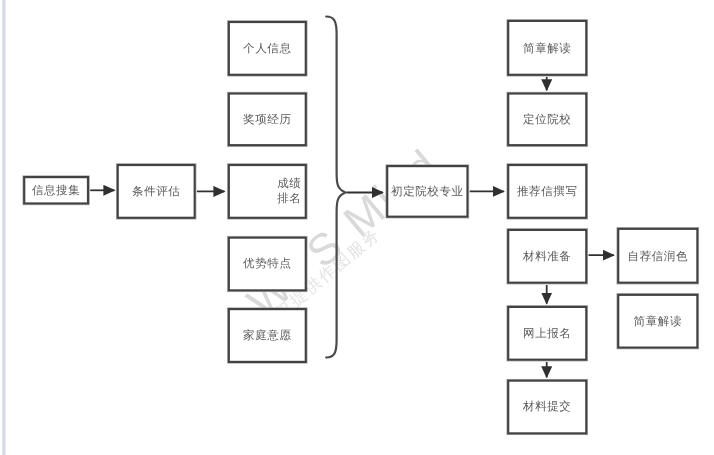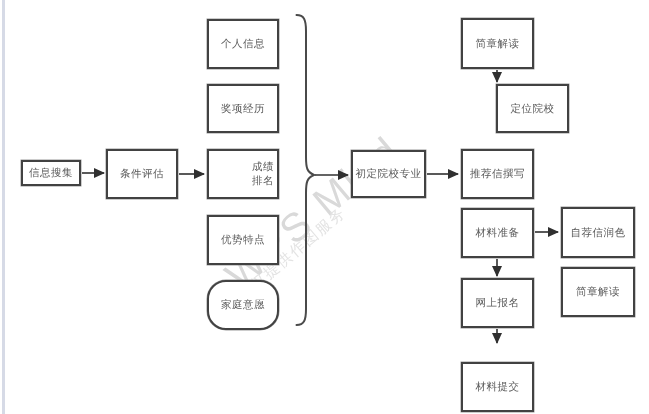--- a/index.html
+++ b/index.html
@@ -75,49 +75,49 @@
   </div>
 
   <div class="node" style="left:207px;top:149px;width:72px;height:50px;padding-left:43px;">
     <span>成绩排名</span>
   </div>
 
   <div class="node" style="left:207px;top:215px;width:72px;height:50px;">
     <span>优势特点</span>
   </div>
 
-  <div class="node" style="left:207px;top:280px;width:72px;height:50px;border-radius:19px;">
+  <div class="node" style="left:207px;top:280px;width:72px;height:50px;">
     <span>家庭意愿</span>
   </div>
 
   <div class="node" style="left:351px;top:150px;width:75px;height:48px;">
     <span>初定院校专业</span>
   </div>
 
   <div class="node" style="left:461px;top:18px;width:73px;height:51px;">
     <span>简章解读</span>
   </div>
 
-  <div class="node" style="left:461px;top:84px;width:73px;height:49px;margin-left:35px;">
+  <div class="node" style="left:461px;top:84px;width:73px;height:49px;">
     <span>定位院校</span>
   </div>
 
   <div class="node" style="left:461px;top:149px;width:73px;height:50px;">
     <span>推荐信撰写</span>
   </div>
 
   <div class="node" style="left:461px;top:208px;width:73px;height:50px;">
     <span>材料准备</span>
   </div>
 
   <div class="node" style="left:461px;top:278px;width:73px;height:50px;">
     <span>网上报名</span>
   </div>
 
-  <div class="node" style="left:461px;top:362px;width:73px;height:50px;">
+  <div class="node" style="left:461px;top:345px;width:73px;height:50px;">
     <span>材料提交</span>
   </div>
 
   <div class="node" style="left:561px;top:207px;width:74px;height:51px;">
     <span>自荐信润色</span>
   </div>
 
   <div class="node" style="left:561px;top:267px;width:74px;height:50px;">
     <span>简章解读</span>
   </div>

